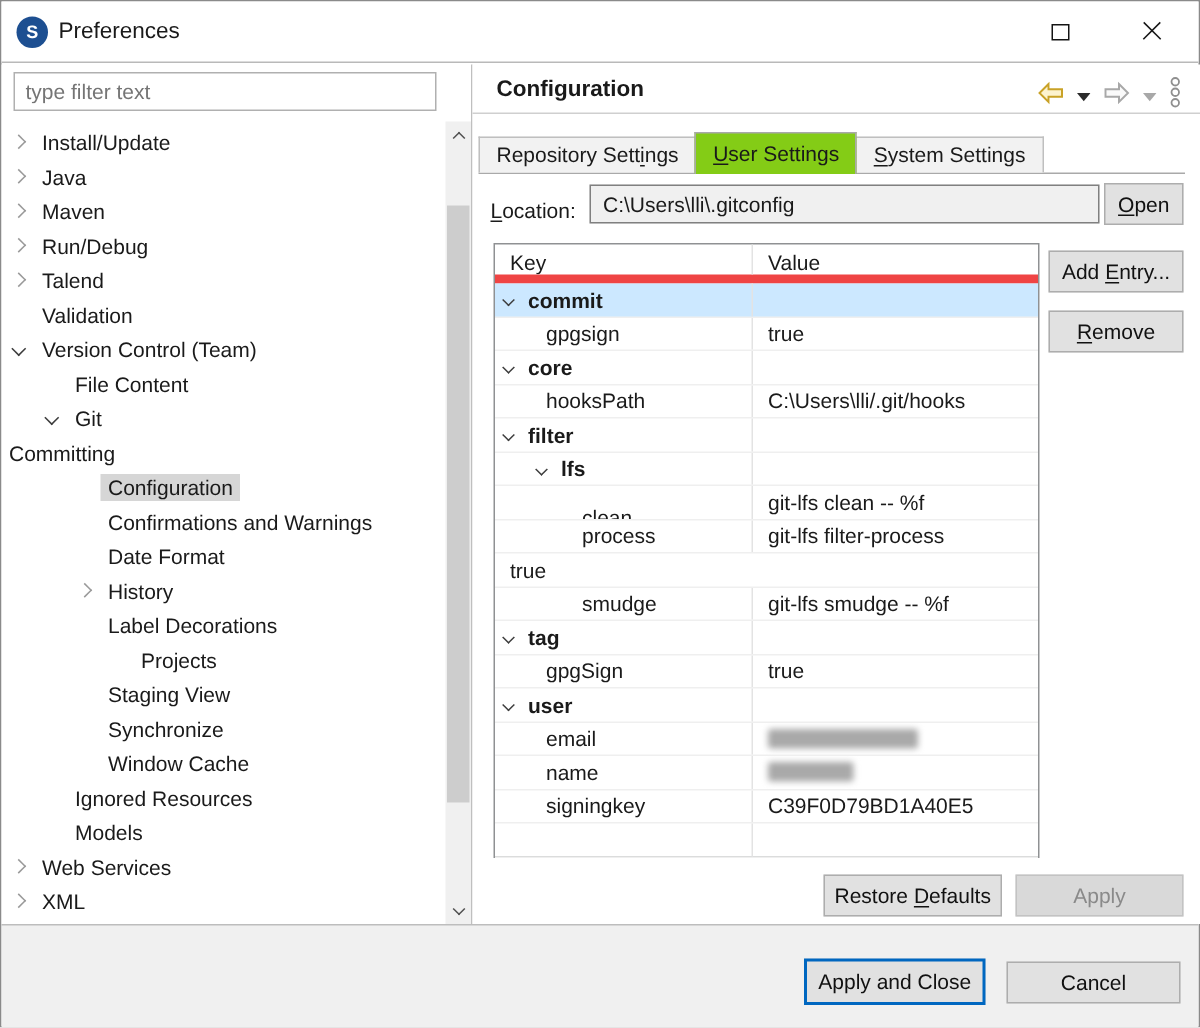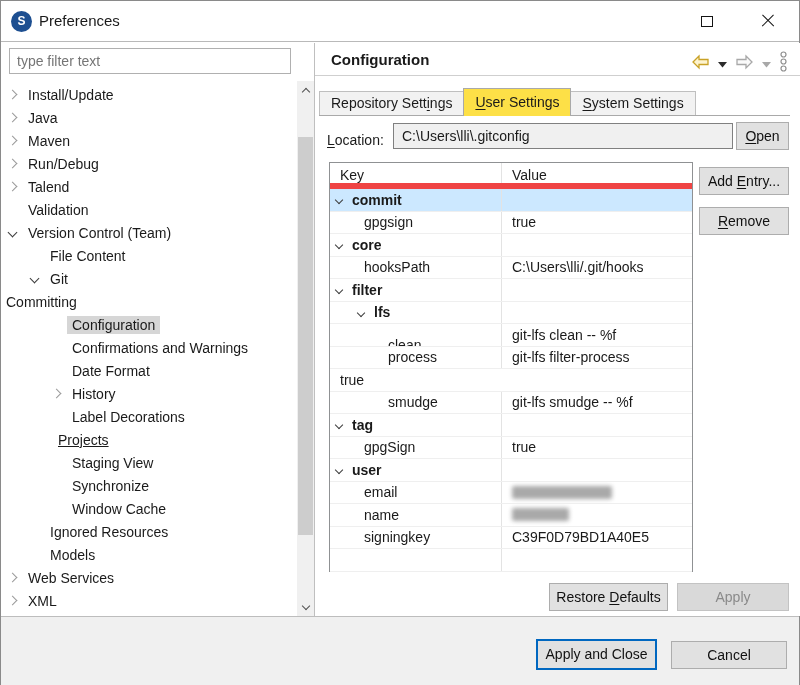--- a/index.html
+++ b/index.html
@@ -48,21 +48,21 @@
   
   .rightpane { position:absolute; left:314px; top:42px; width:485px; height:573px; background:#fff; }
   .page-header { position:absolute; left:0; top:0; width:100%; height:33px; border-bottom:1px solid #cfcfcf; }
   .page-title { position:absolute; left:16px; top:0; line-height:33px; font-size:15px; font-weight:bold; }
   .nav-icons { position:absolute; right:12px; top:8px; display:flex; align-items:center; gap:8px; }
 
   
   .tabbar { position:absolute; left:4px; top:45px; width:471px; height:28px; display:flex; align-items:flex-end; border-bottom:1px solid #a9a9a9; }
   .tab { height:24px; line-height:23px; padding:0 11px; background:#f2f2f2; border:1px solid #bfbfbf; border-bottom:none; white-space:nowrap; cursor:default;text-align:center; }
   .tab + .tab { margin-left:-1px; }
-  .tab.active { height:28px; line-height:27px; background:#fde047; border-color:#a9a9a9; margin-bottom:-1px; position:relative; z-index:2; }
+  .tab.active { height:28px; line-height:27px; background:#84cc16; border-color:#a9a9a9; margin-bottom:-1px; position:relative; z-index:2; }
   .mn { text-decoration:underline; text-underline-offset:2px; }
 
   
   .loc-label { position:absolute; left:12px; top:84px; line-height:26px;text-align:right; }
   .loc-field { position:absolute; left:78px; top:80px; width:340px; height:26px; background:#f0f0f0; border:1px solid #808080; line-height:24px; padding:0 8px; white-space:nowrap; overflow:hidden; }
   .btn { background:#e1e1e1; border:1px solid #adadad; font-family:"Liberation Sans",sans-serif; font-size:14px; color:#111; text-align:center; cursor:default; }
   .open-btn { position:absolute; left:421px; top:79px; width:53px; height:28px; line-height:26px; }
 
   
   .grid { position:absolute; left:14px; top:119px; width:364px; height:410px; border:1px solid #8f9193; background:#fff; }
@@ -158,21 +158,21 @@
         <div class="tree-row" style="padding-left: 66px;">
           <span class="tree-label">Date Format</span>
         </div>
         <div class="tree-row" style="padding-left: 66px;">
           <span class="chev right" style="left: 52px;"></span>
           <span class="tree-label">History</span>
         </div>
         <div class="tree-row" style="padding-left: 66px;">
           <span class="tree-label">Label Decorations</span>
         </div>
-        <div class="tree-row" style="padding-left: 52px; text-decoration: underline;">
+        <div class="tree-row" style="padding-left: 88px;">
           <span class="tree-label">Projects</span>
         </div>
         <div class="tree-row" style="padding-left: 66px;">
           <span class="tree-label">Staging View</span>
         </div>
         <div class="tree-row" style="padding-left: 66px;">
           <span class="tree-label">Synchronize</span>
         </div>
         <div class="tree-row" style="padding-left: 66px;">
           <span class="tree-label">Window Cache</span>

